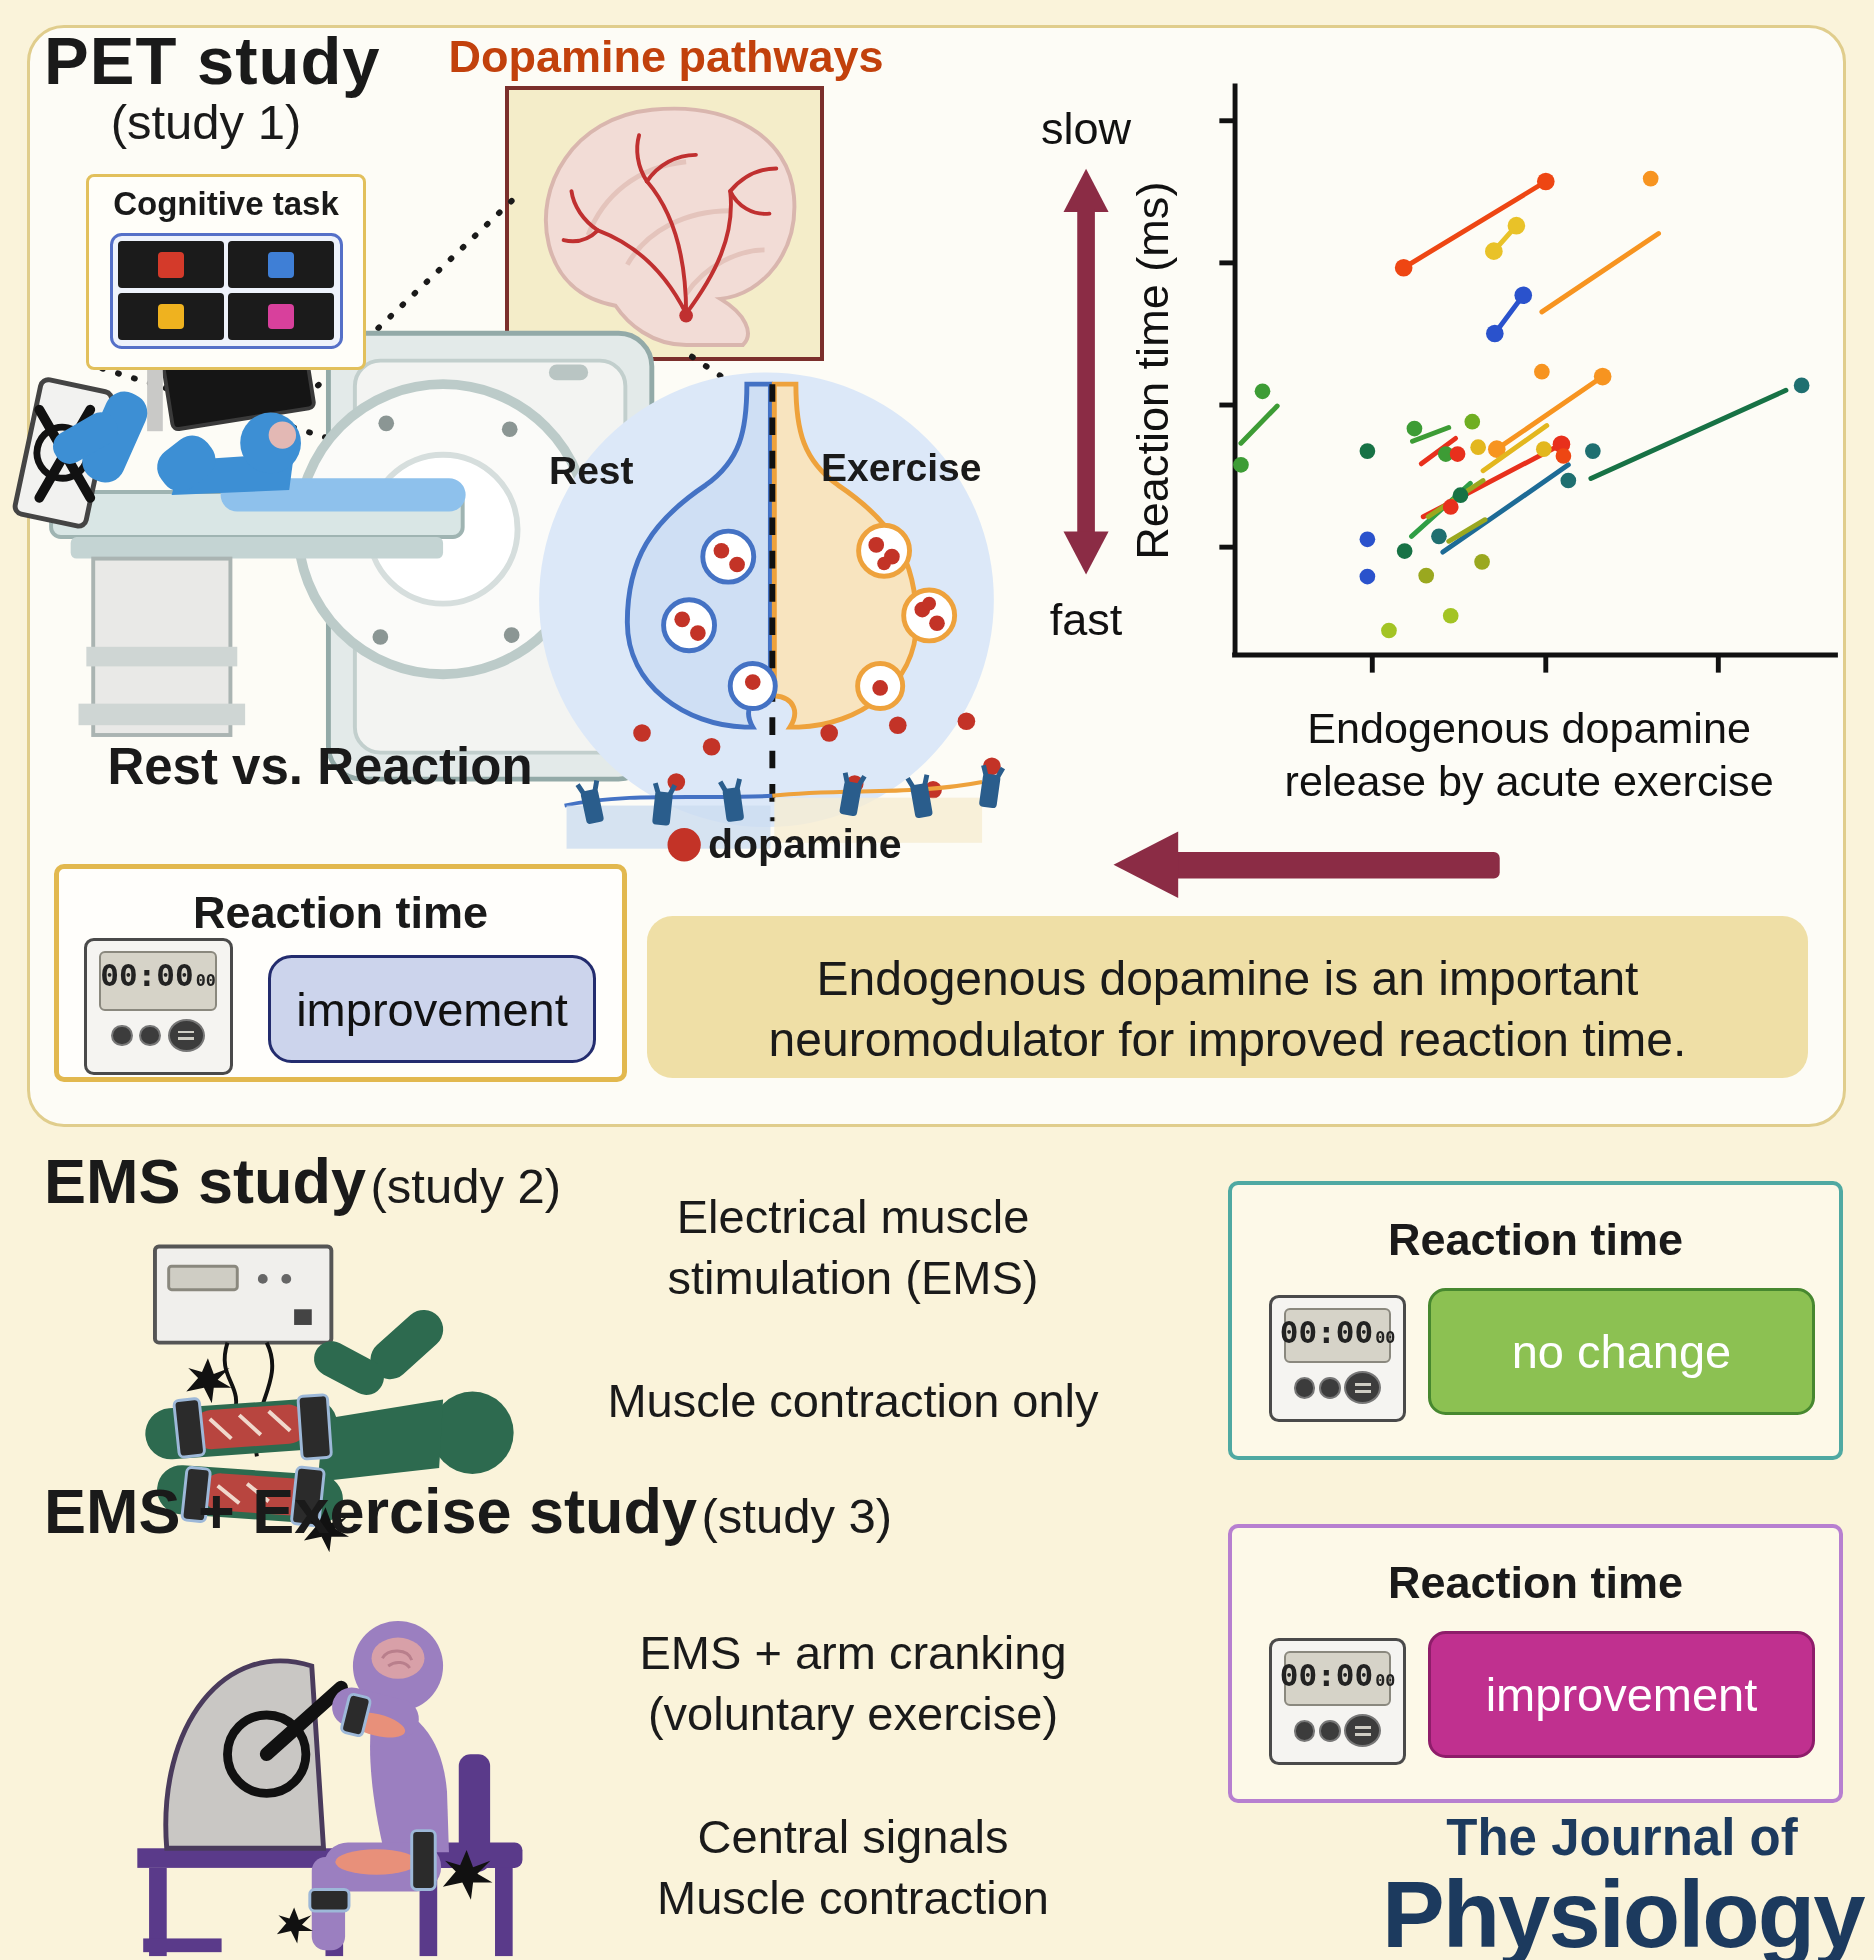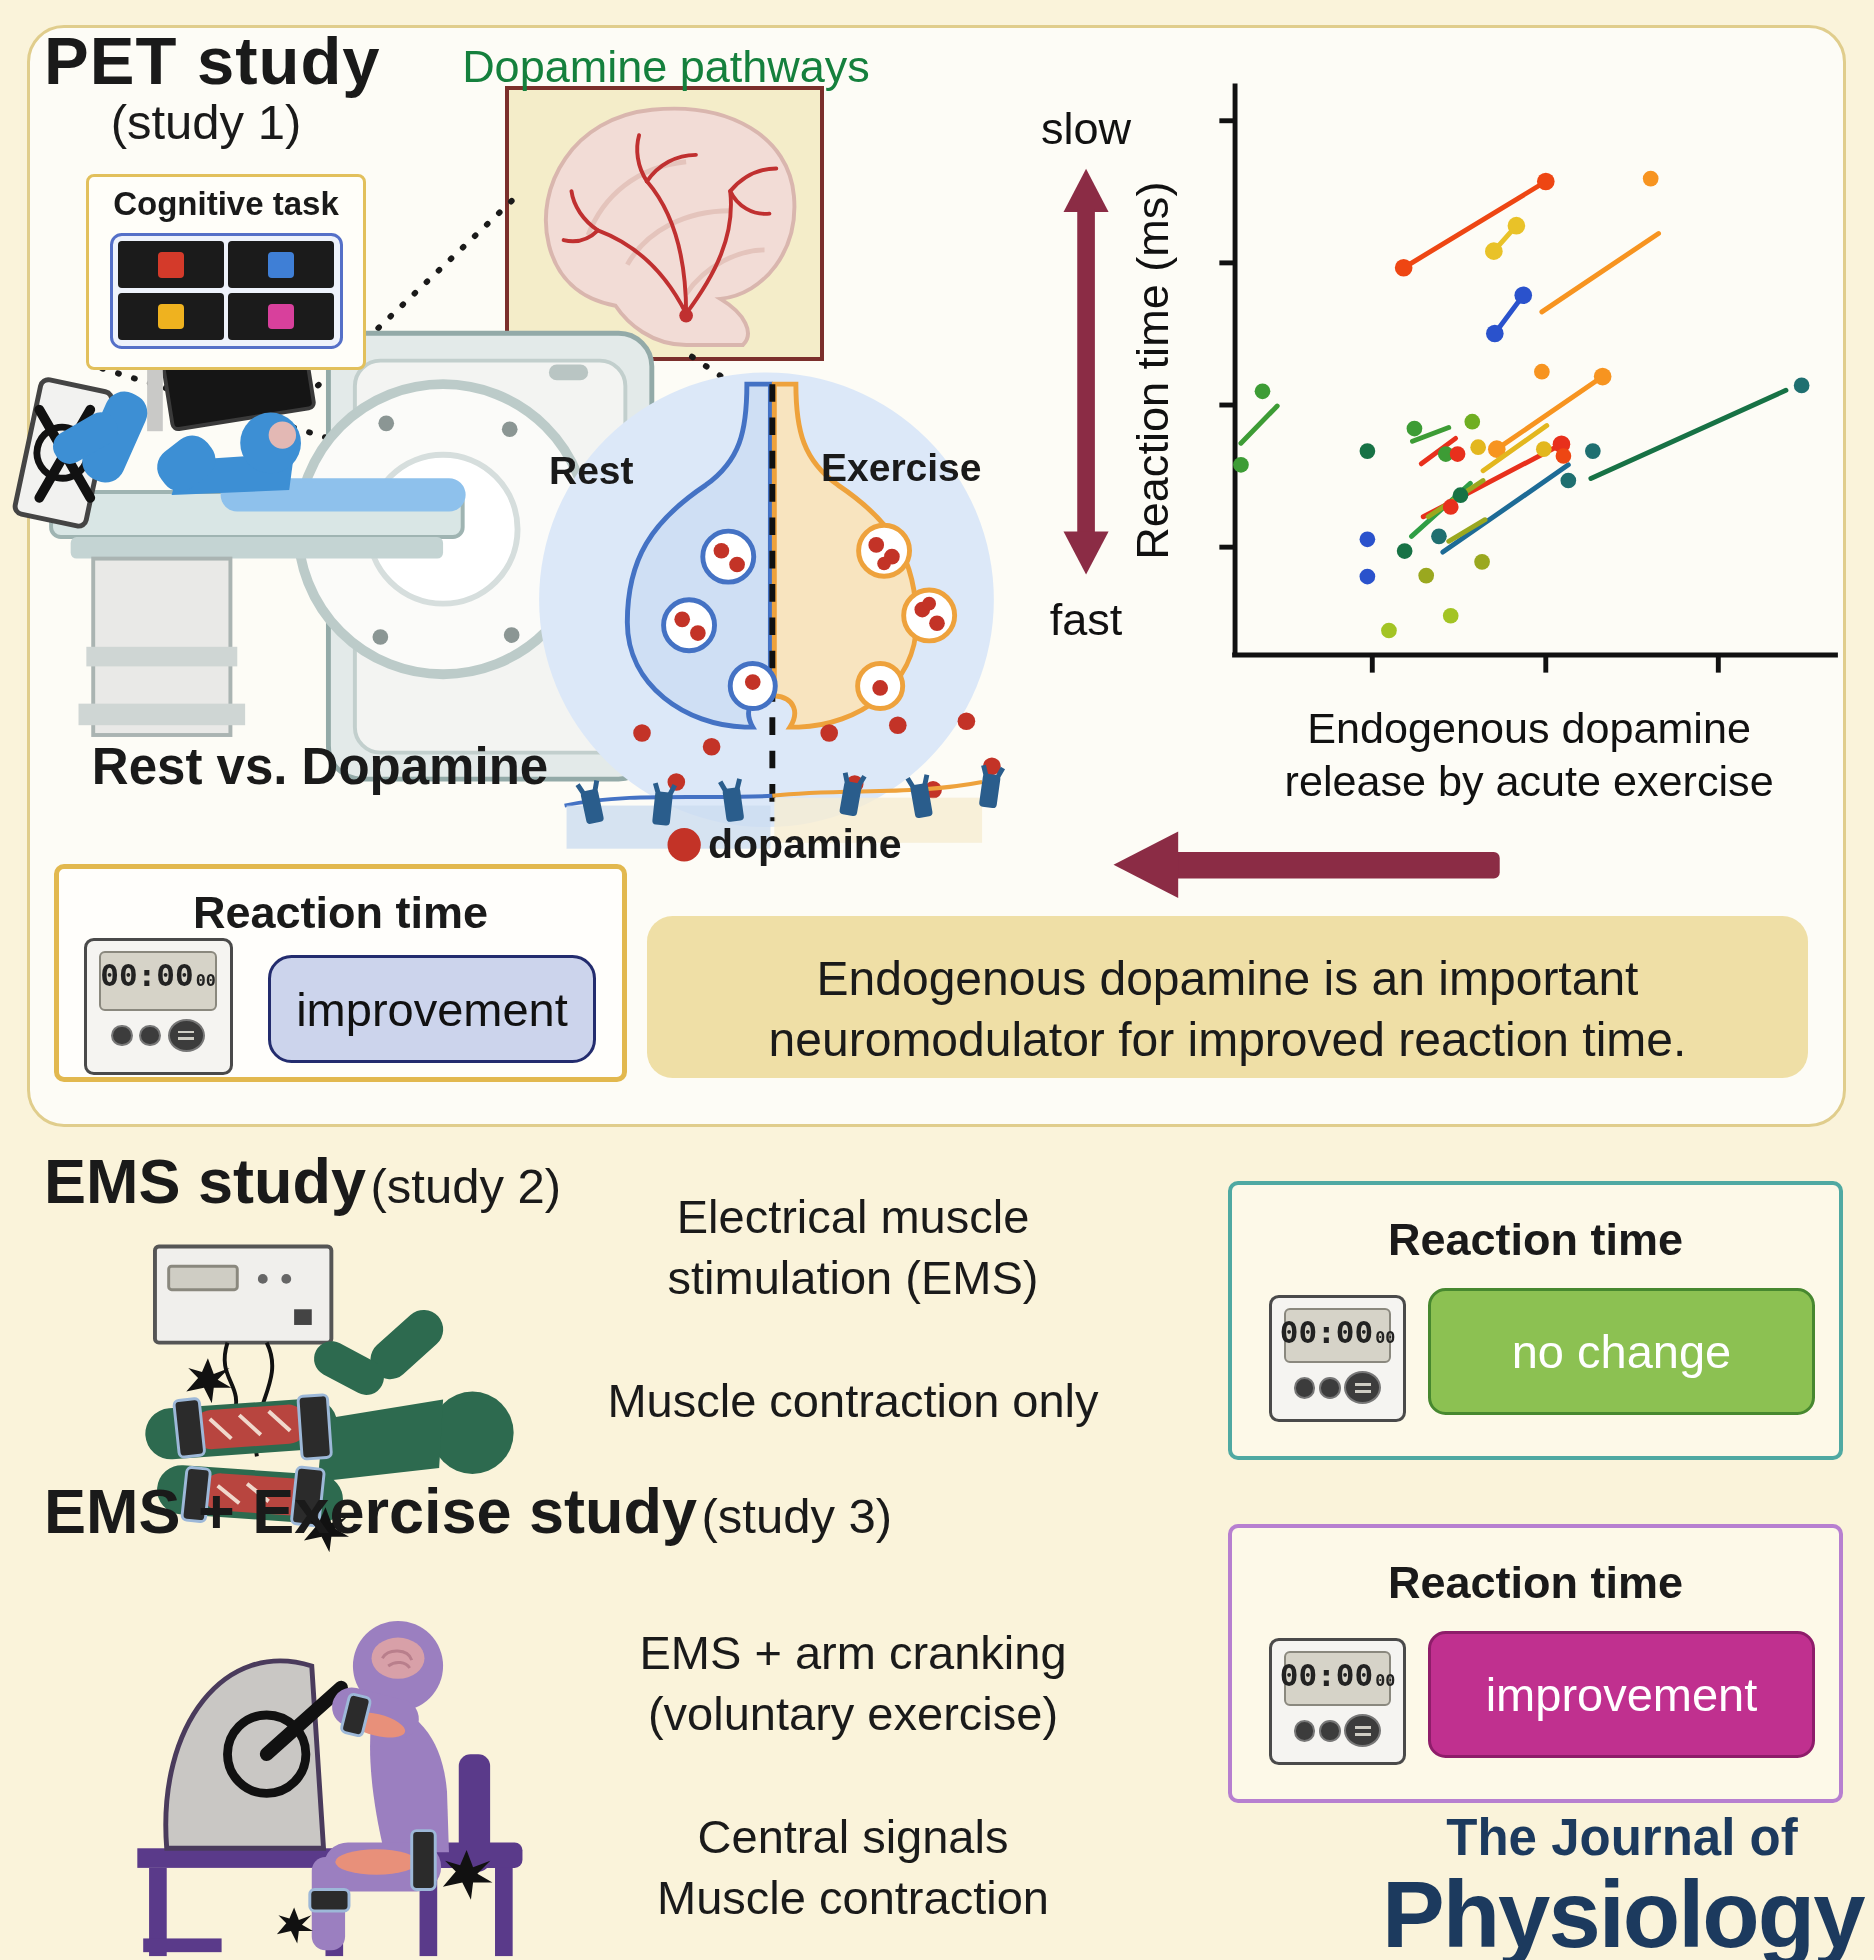--- a/index.html
+++ b/index.html
@@ -5,21 +5,21 @@
   html,body{margin:0;padding:0;}
   body{width:1874px;height:1960px;position:relative;overflow:hidden;
        background:#faf3da;font-family:"Liberation Sans", sans-serif;color:#1a1a1a;}
   .abs{position:absolute;}
   .z1{z-index:1}.z2{z-index:2}.z3{z-index:3}.z4{z-index:4}
   
   .panel{left:27.4px;top:24.5px;width:1813px;height:1096px;background:#fdfcf6;
          border:3.9px solid #e0cd8c;border-radius:37px;}
   .pet-title{left:44px;top:21.6px;font-size:67px;font-weight:bold;letter-spacing:1px;}
   .pet-sub{left:59px;top:94px;width:294px;text-align:center;font-size:49px;}
-  .dopa-title{left:421px;top:41px;width:490px;text-align:center;font-size:45px;font-weight:normal;color:#15803d;}
+  .dopa-title{left:421px;top:31px;width:490px;text-align:center;font-size:45px;font-weight:bold;color:#c2410c;}
   .brain-box{left:505px;top:86px;width:311px;height:267px;background:#f4edc9;border:4.9px solid #7b2f2b;}
   .cog-box{left:86px;top:174px;width:274px;height:190px;background:#fffef9;
            border:3.9px solid #e2c05c;border-radius:8px;text-align:center;}
   .cog-title{font-size:33px;font-weight:bold;margin-top:7.8px;}
   .cog-screen{margin:9.8px auto 0;width:233px;height:116px;background:#eef2fb;border:3.9px solid #5570c8;
               border-radius:11.8px;display:grid;grid-template-columns:1fr 1fr;grid-template-rows:1fr 1fr;
               gap:4.9px;padding:5.9px;box-sizing:border-box;}
   .cog-cell{background:#1b1b1b;border-radius:3.9px;display:flex;align-items:center;justify-content:center;}
   .cog-chip{width:25.5px;height:25.5px;border-radius:3.9px;}
   .rest-vs{left:80px;top:737px;width:480px;text-align:center;font-size:51px;font-weight:bold;}
@@ -284,21 +284,21 @@
       </div>
     <div class="cog-cell">
       <span class="cog-chip" style="background: rgb(239, 178, 31);"></span>
       </div>
     <div class="cog-cell">
       <span class="cog-chip" style="background: rgb(216, 64, 156);"></span>
       </div>
   </div>
 </div>
 
-<div class="abs z4 rest-vs">Rest vs. Dopamine</div>
+<div class="abs z4 rest-vs">Rest vs. Reaction</div>
 
 <div class="abs z4 syn-label" style="left:549px;top:449px">Rest</div>
 <div class="abs z4 syn-label" style="left:821px;top:446px">Exercise</div>
 <div class="abs z4 dopamine-label">dopamine</div>
 
 <svg class="abs z3" style="left:980px;top:59px" width="863" height="843" viewBox="1000 60 880 860">
     <line x1="1260" y1="85" x2="1260" y2="668" stroke="#111111" stroke-width="5"></line>
     <line x1="1257" y1="668" x2="1875" y2="668" stroke="#111111" stroke-width="5"></line>
     <line x1="1244" y1="123" x2="1262" y2="123" stroke="#111111" stroke-width="5"></line>
     <line x1="1244" y1="268" x2="1262" y2="268" stroke="#111111" stroke-width="5"></line>

